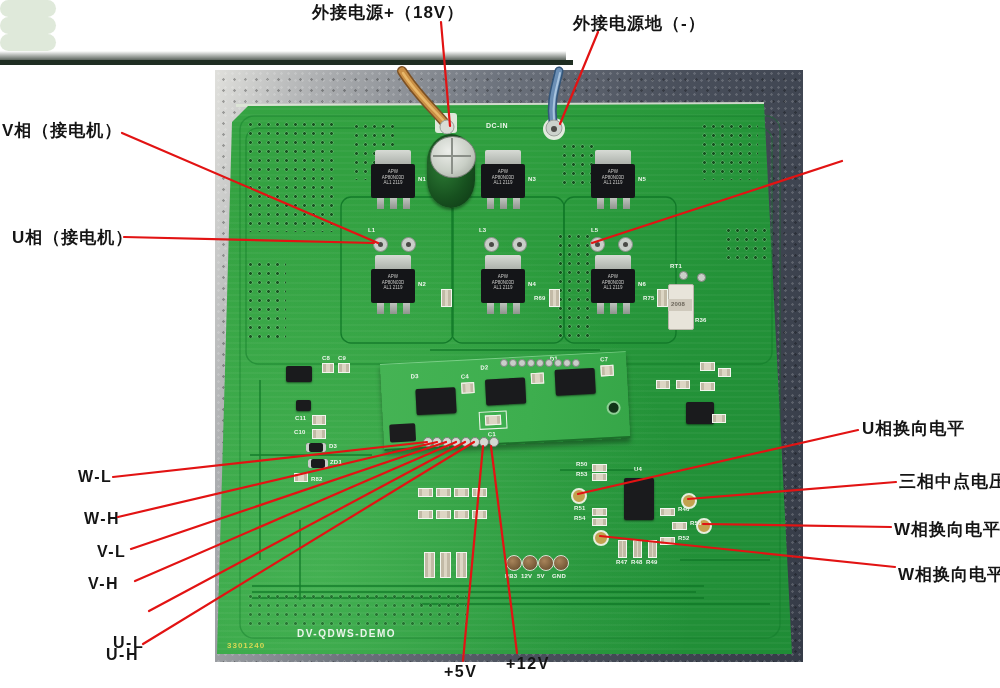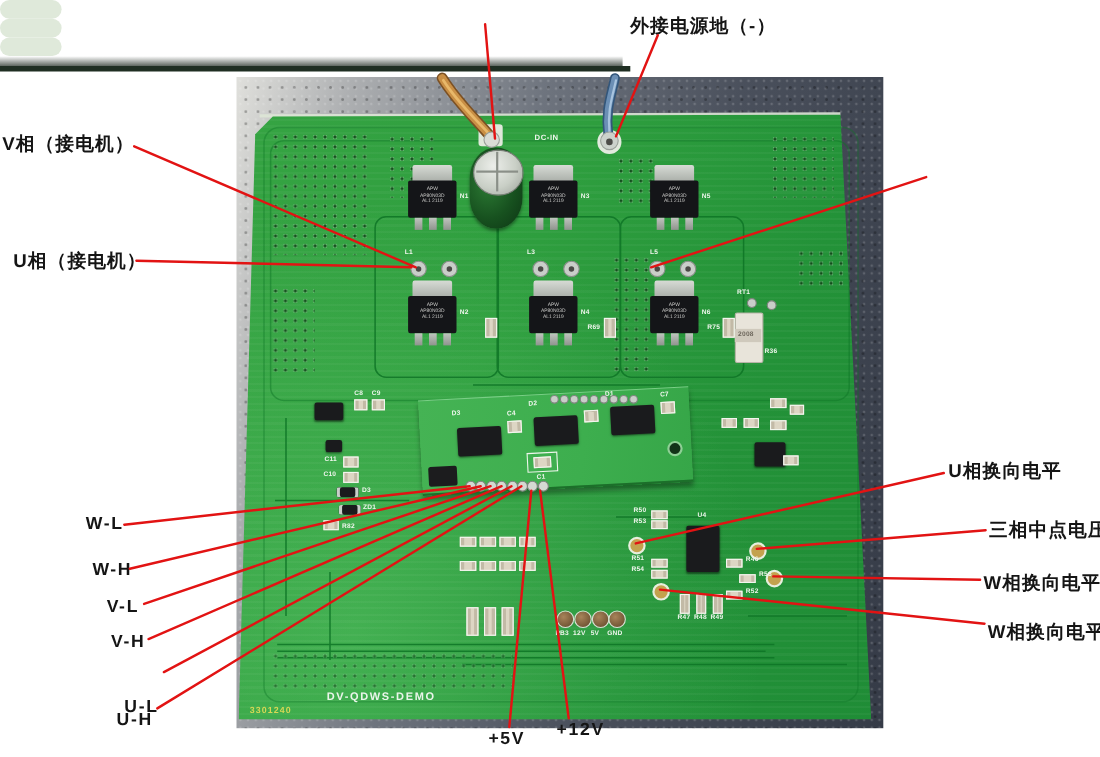--- a/index.html
+++ b/index.html
@@ -323,31 +323,32 @@
     <div class="sk" style="left: 368px; top: 227px;">L1</div>
     <div class="sk" style="left: 479px; top: 227px;">L3</div>
     <div class="sk" style="left: 591px; top: 227px;">L5</div>
     <div class="sk" style="left: 295px; top: 415px;">C11</div>
     <div class="sk" style="left: 294px; top: 429px;">C10</div>
     <div class="sk" style="left: 329px; top: 443px;">D3</div>
     <div class="sk" style="left: 330px; top: 459px;">ZD1</div>
     <div class="sk" style="left: 311px; top: 476px;">R82</div>
     <div class="sk" style="left: 322px; top: 355px;">C8</div>
     <div class="sk" style="left: 338px; top: 355px;">C9</div>
+    <div class="annot" style="left: 312px; top: 1px;">外接电源+（18V）</div>
     <div class="annot" style="left: 573px; top: 12px;">外接电源地（-）</div>
     <div class="annot" style="left: 2px; top: 119px;">V相（接电机）</div>
     <div class="annot" style="left: 12px; top: 226px;">U相（接电机）</div>
     <div class="annot" style="left: 862px; top: 417px;">U相换向电平</div>
     <div class="annot" style="left: 899px; top: 470px;">三相中点电压</div>
     <div class="annot" style="left: 894px; top: 518px;">W相换向电平</div>
     <div class="annot" style="left: 898px; top: 563px;">W相换向电平</div>
     <div class="annot latin" style="left: 78px; top: 468px;">W-L</div>
     <div class="annot latin" style="left: 84px; top: 510px;">W-H</div>
     <div class="annot latin" style="left: 97px; top: 543px;">V-L</div>
-    <div class="annot latin" style="left: 101px; top: 575px;">V-H</div>
+    <div class="annot latin" style="left: 88px; top: 575px;">V-H</div>
     <div class="annot latin" style="left: 113px; top: 634px;">U-L</div>
     <div class="annot latin" style="left: 106px; top: 646px;">U-H</div>
     <div class="annot latin" style="left: 444px; top: 663px;">+5V</div>
     <div class="annot latin" style="left: 506px; top: 655px;">+12V</div>
     <div style="left: 222px; top: 644px; width: 566px; height: 9px; background: linear-gradient(transparent, rgba(8, 20, 10, 0.65));"></div>
     <div style="left: 218px; top: 651px; width: 573px; height: 5px; background: rgb(31, 46, 34);"></div>
 
 </div>
 
 </body></html>

